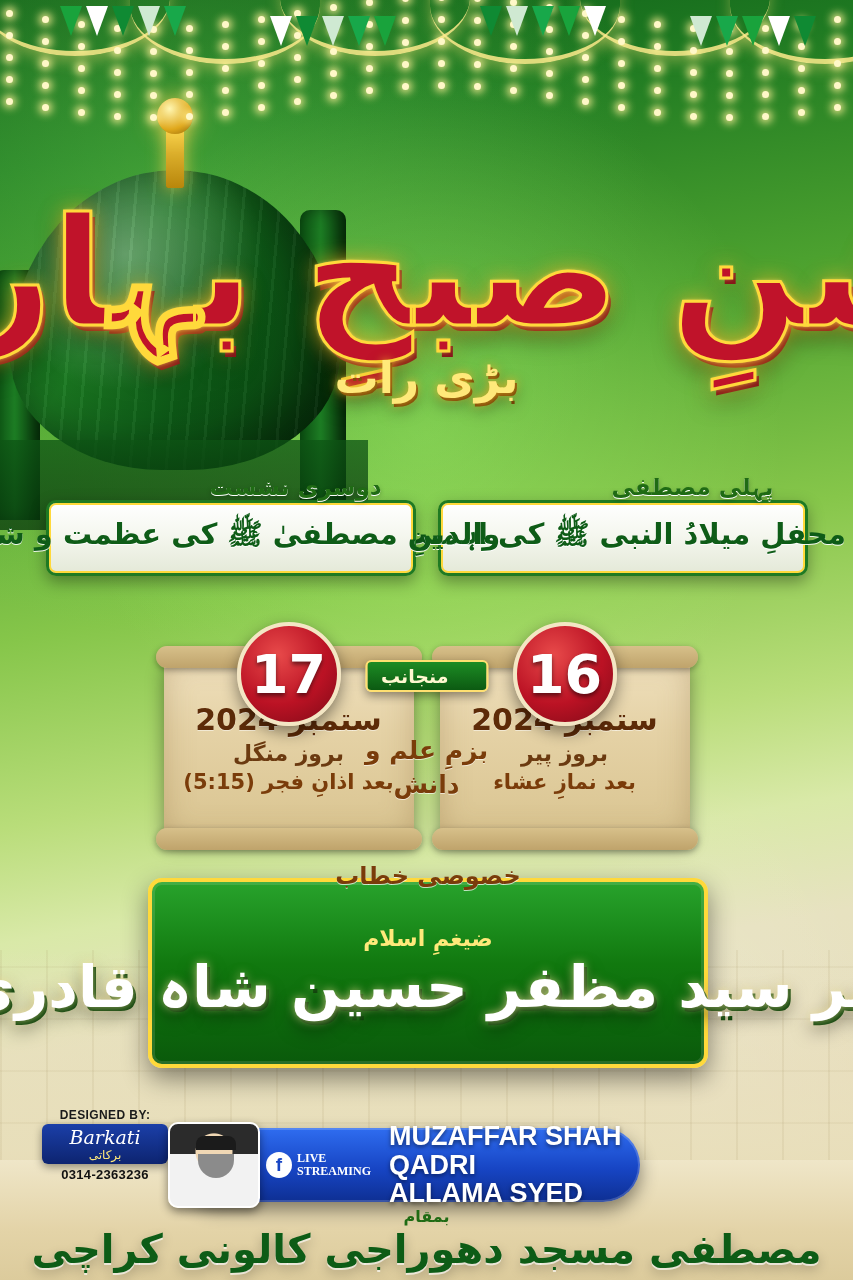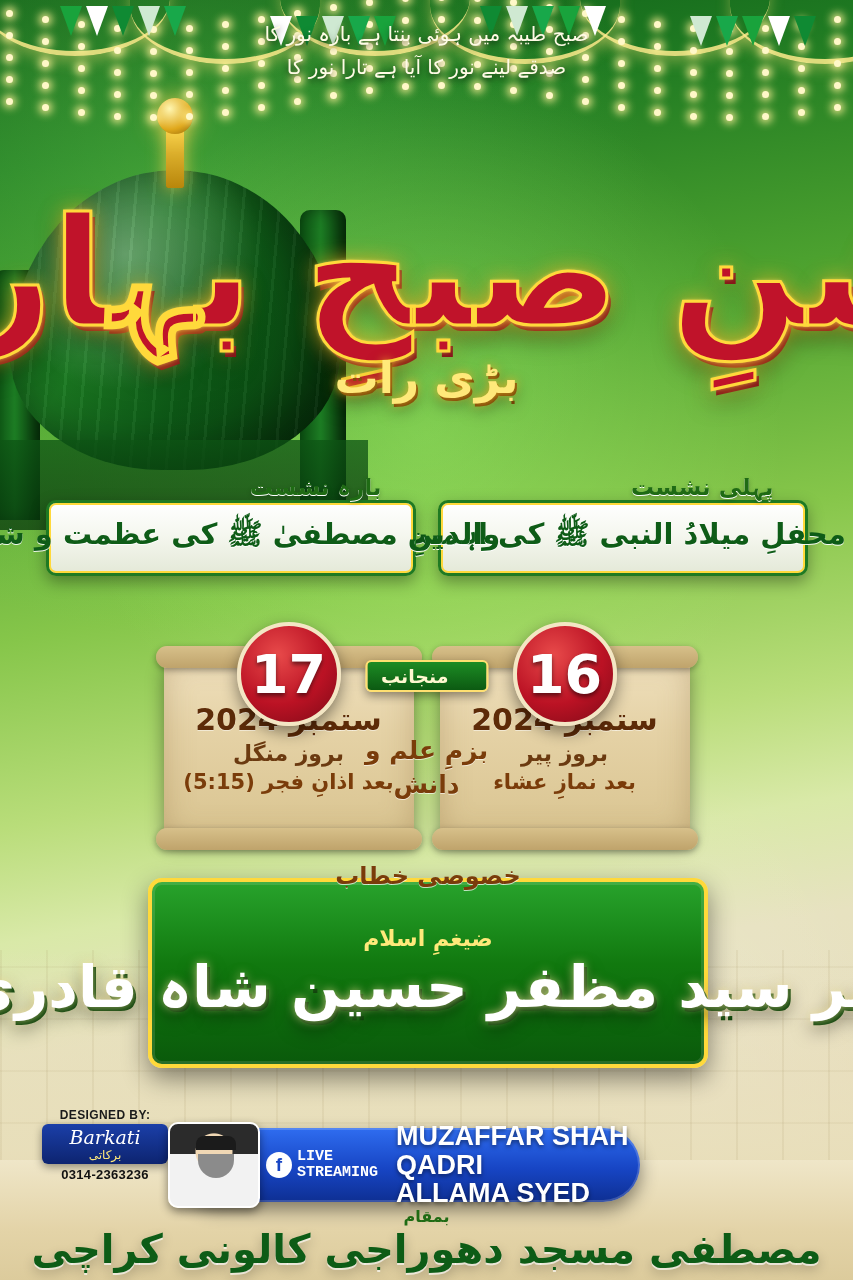--- a/index.html
+++ b/index.html
@@ -315,22 +315,22 @@
     display:flex; align-items:center; gap:5px; margin-right:10px;
   }
   .fb-circle {
     width:26px; height:26px; border-radius:50%;
     background:#ffffff; color:#1745c4;
     font-family:"Liberation Sans", sans-serif;
     font-weight:bold; font-size:19px;
     display:flex; align-items:center; justify-content:center;
   }
   .live-text {
-    font-family:Liberation Mono, monospace;
-    font-size:15px; font-weight:bold; color:#fff; line-height:1.05;
+    font-family:Liberation Serif, serif;
+    font-size:12px; font-weight:bold; color:#fff; line-height:1.05;
   }
   .live-names {
     font-family:"Liberation Sans", sans-serif;
     font-weight:bold; color:#fff; font-size:27px; line-height:1.06;
     text-shadow:0 2px 4px rgba(0,0,0,.5);
     margin-left:8px;
   }
   
   .venue {
     position:absolute; left:0; right:0; bottom:8px;
@@ -515,39 +515,35 @@
       </div>
       <div class="flags" style="left: 690px; top: 16px;">
         <div class="flag" style="background: rgb(207, 233, 210);"></div>
         <div class="flag" style="background: rgb(24, 168, 74);"></div>
         <div class="flag" style="background: rgb(25, 163, 60);"></div>
         <div class="flag" style="background: rgb(255, 255, 255);"></div>
         <div class="flag" style="background: rgb(15, 138, 51);"></div>
       </div>
     </div>
 
-  <div class="couplet">
-    <div class="line">صبح طیبہ میں ہوئی بنتا ہے بارہ نور کا</div>
-    <div class="line">صدقے لینے نور کا آیا ہے تارا نور کا</div>
-  </div>
 
   <div class="title-block">
     <div class="title-main">جشنِ صبحِ بہاراں</div>
     <div class="title-sub">بڑی رات</div>
   </div>
 
   <div class="sessions">
     <div class="ribbon">
-      <div class="ribbon-tag">پہلی نشست</div>
+      <div class="ribbon-tag">پہلی مصطفی</div>
       <div class="ribbon-body">
         <div class="ribbon-text">محفلِ میلادُ النبی ﷺ کی اہمیت</div>
       </div>
     </div>
     <div class="ribbon">
-      <div class="ribbon-tag">بارہ نشست</div>
+      <div class="ribbon-tag">دوسری نشست</div>
       <div class="ribbon-body">
         <div class="ribbon-text">والدینِ مصطفیٰ ﷺ کی عظمت و شان</div>
       </div>
     </div>
   </div>
 
   <div class="scrolls">
     <div class="scroll">
       <div class="scroll-paper">
         <div class="scroll-inner">

